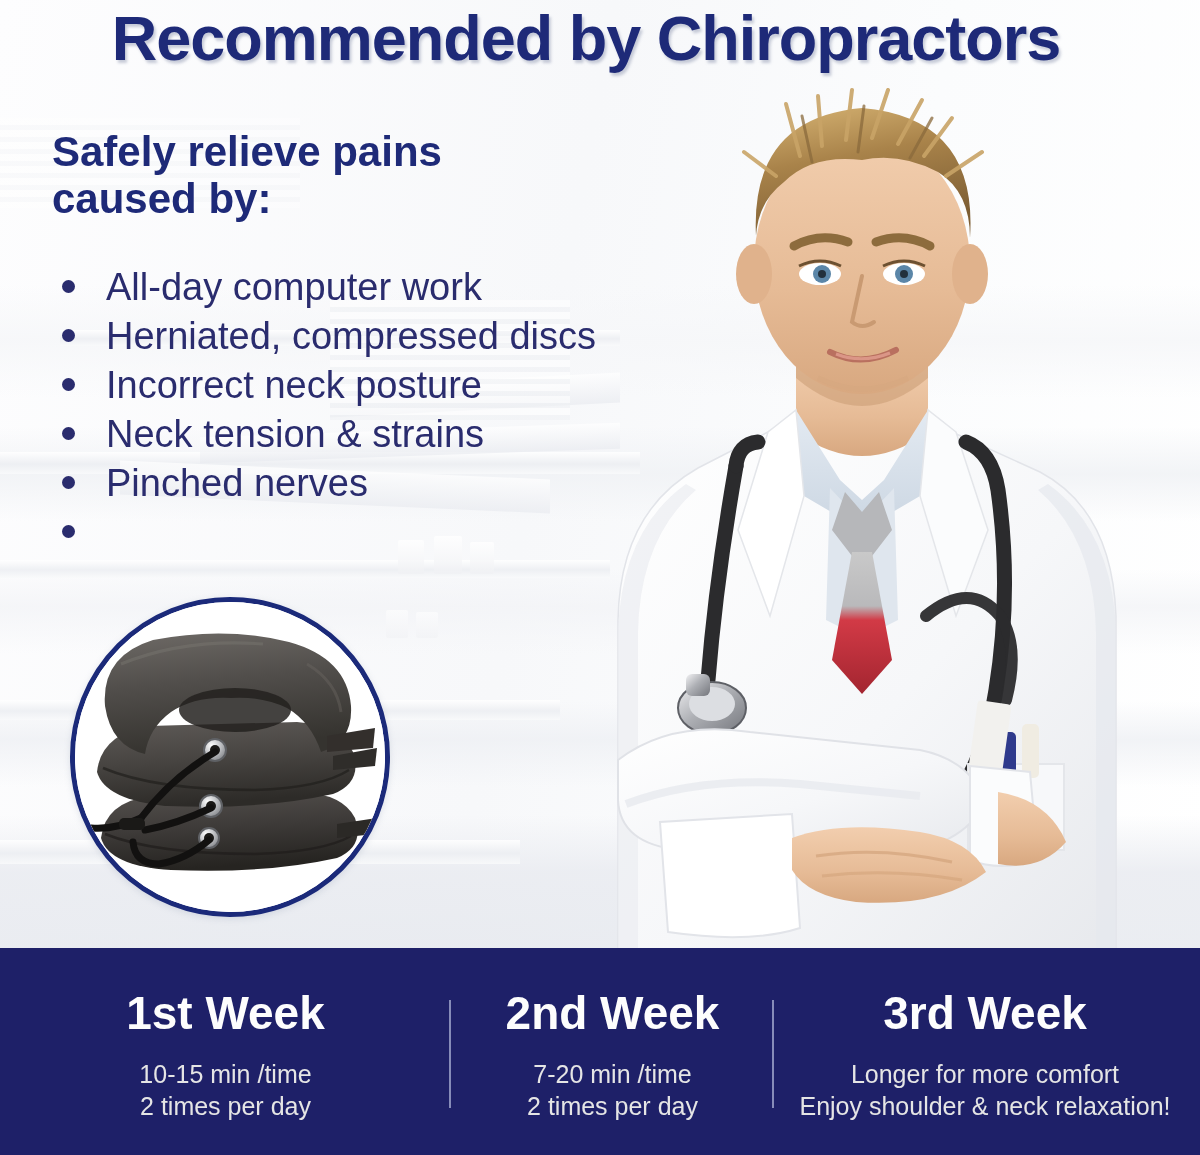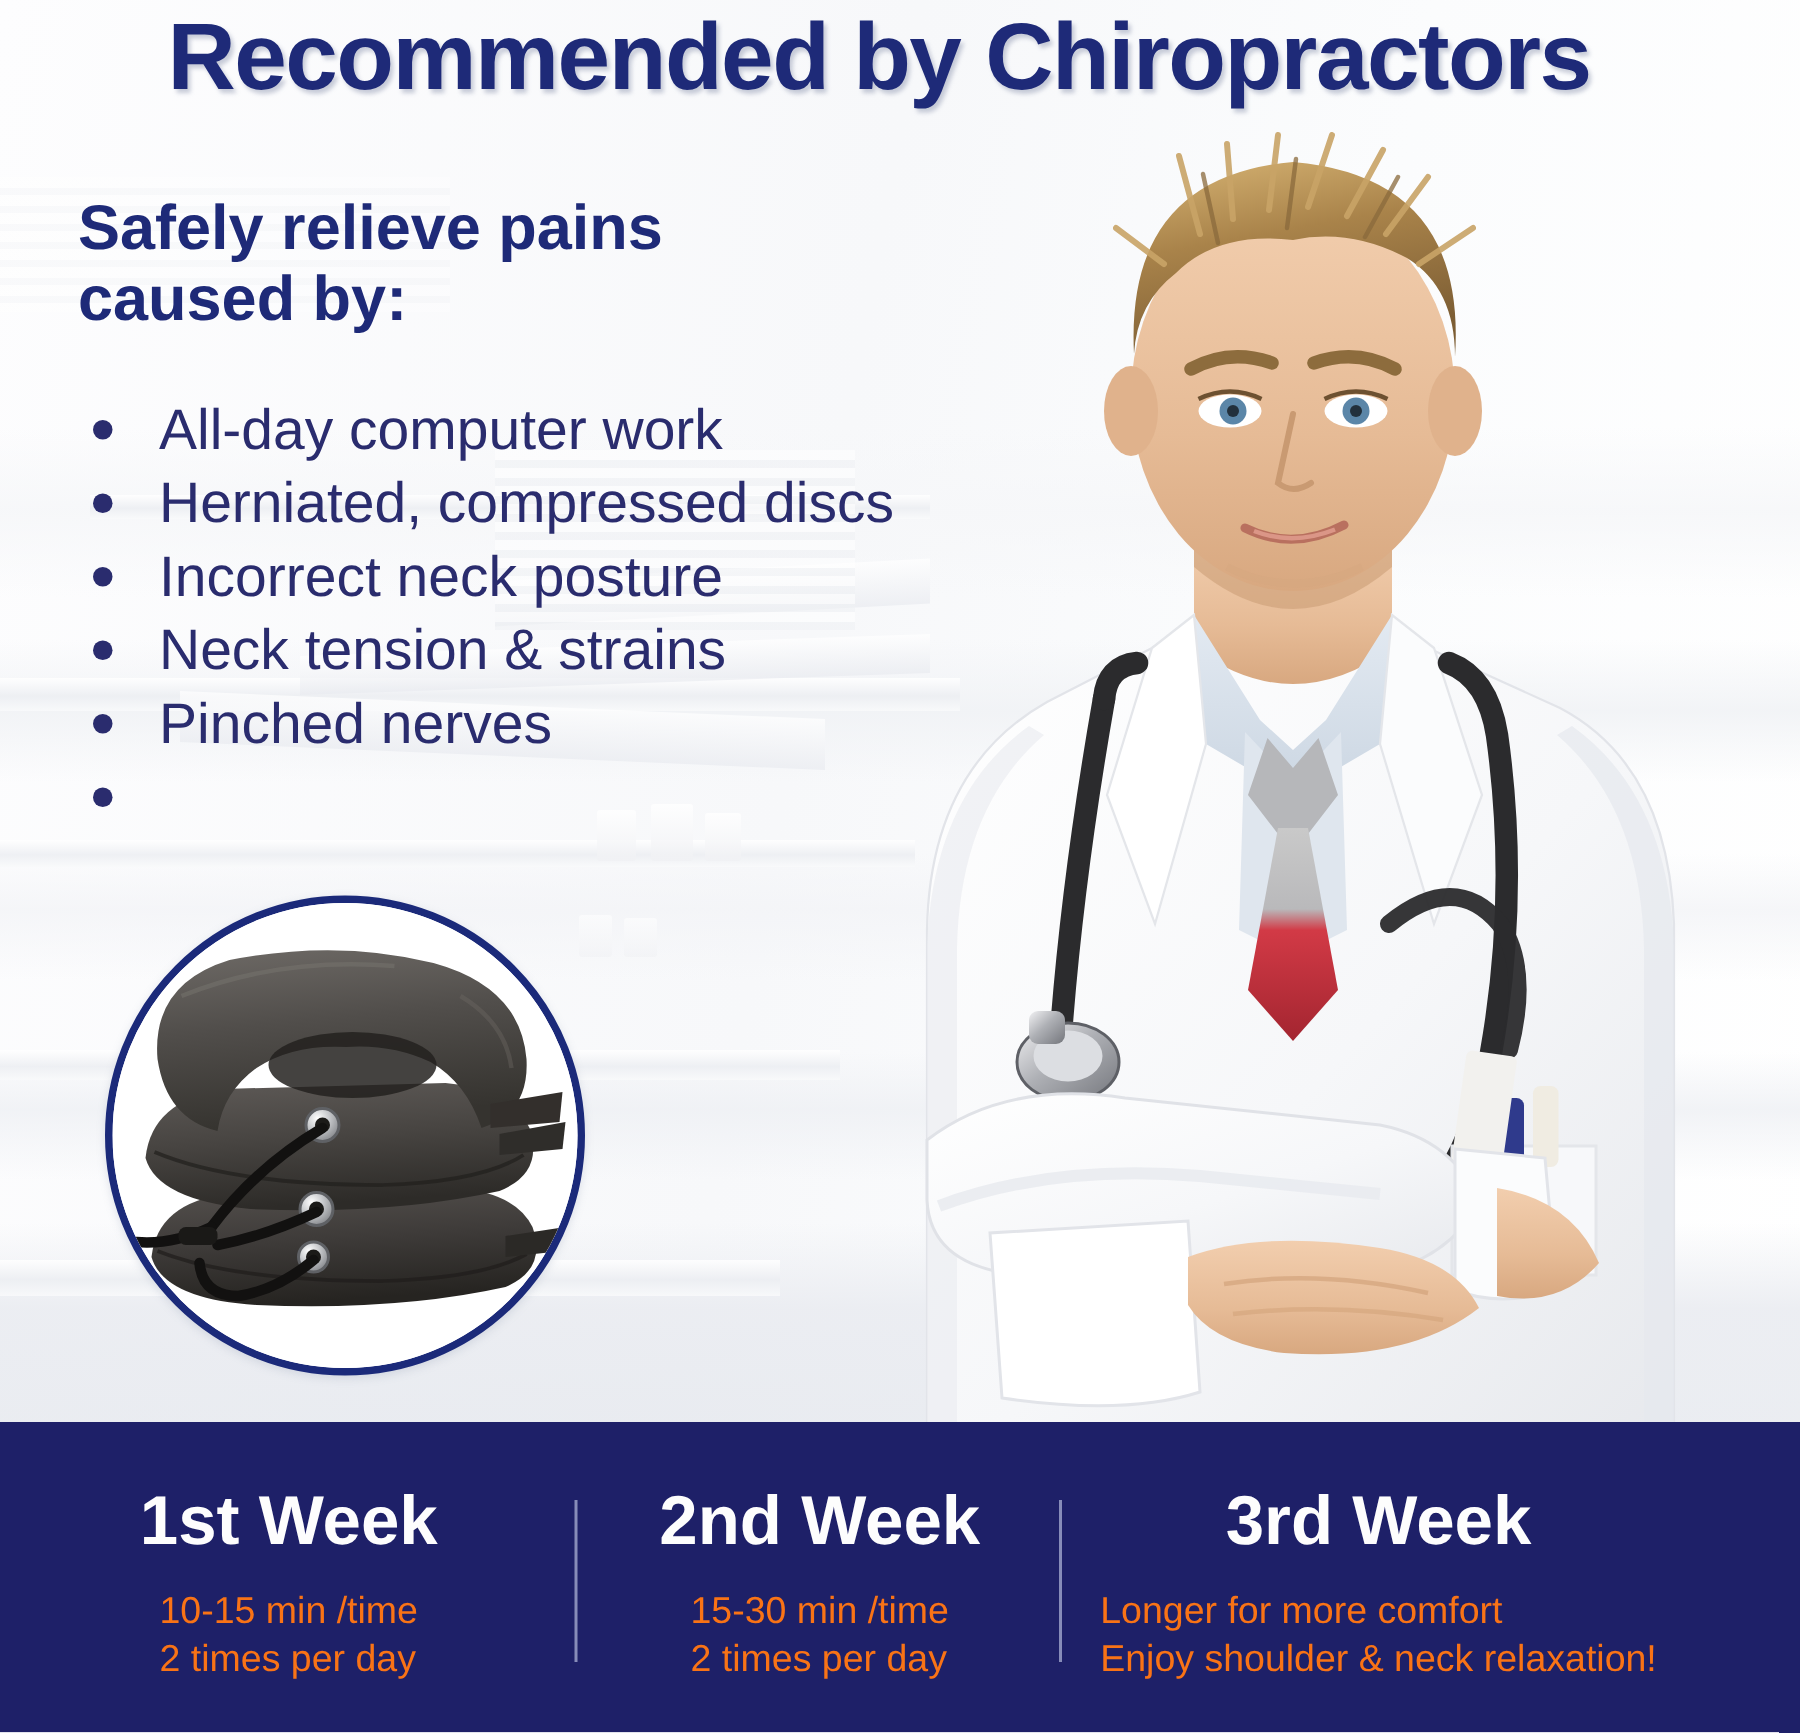--- a/index.html
+++ b/index.html
@@ -114,33 +114,33 @@
     background:#1e2068;
     z-index:8;
     display:flex;
   }
   .week-col {
     position:relative;
     flex:0 0 auto;
     display:flex; flex-direction:column; align-items:center;
     color:#ffffff;
   }
-  .week-col.c1 { width:385px; }
+  .week-col.c1 { width:451px; }
   .week-col.c2 { width:323px; }
   .week-col.c3 { width:422px; }
   .week-title {
     font-size:46px; font-weight:bold; letter-spacing:0px;
     margin-top:42px; line-height:1;
     color:#fdfdfd;
   }
   .week-lines {
     margin-top:22px;
     font-size:25px; line-height:1.28;
-    text-align:left;
-    color:#f97316;
+    text-align:center;
+    color:#e5e5e5;
     white-space:nowrap;
   }
   .week-divider {
     position:absolute; top:52px; right:0;
     width:2px; height:108px;
     background:#9aa0c8;
     opacity:.85;
   }
 </style>
 </head>
@@ -394,21 +394,21 @@
       <div class="week-lines">
         <div>10-15 min /time</div>
         <div>2 times per day</div>
       </div>
       <div class="week-divider"></div>
     </div>
 
     <div class="week-col c2">
       <div class="week-title">2nd Week</div>
       <div class="week-lines">
-        <div>15-30 min /time</div>
+        <div>7-20 min /time</div>
         <div>2 times per day</div>
       </div>
       <div class="week-divider"></div>
     </div>
 
     <div class="week-col c3">
       <div class="week-title">3rd Week</div>
       <div class="week-lines">
         <div>Longer for more comfort</div>
         <div>Enjoy shoulder &amp; neck relaxation!</div>

